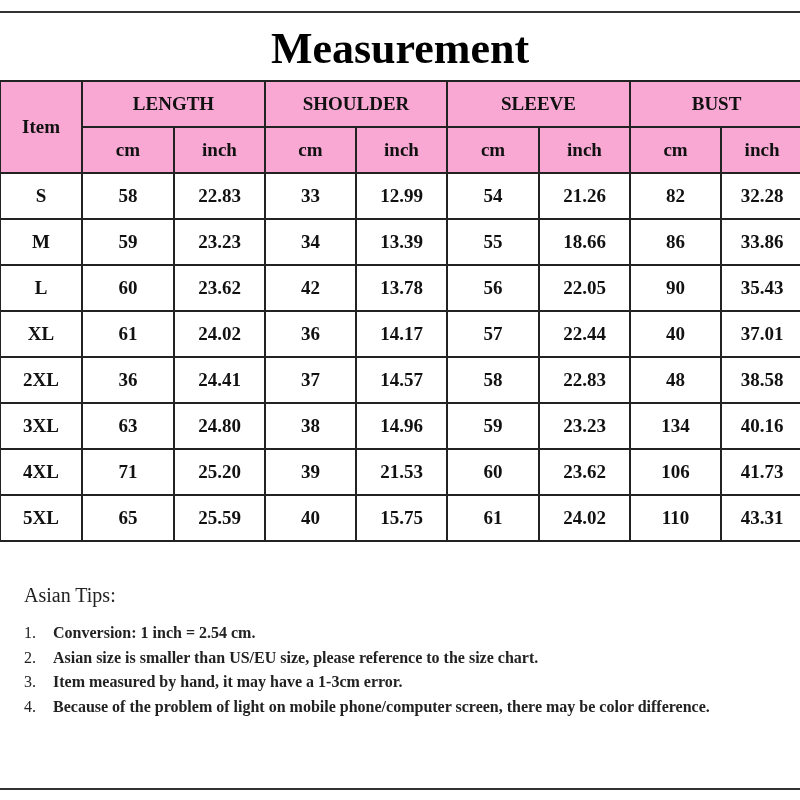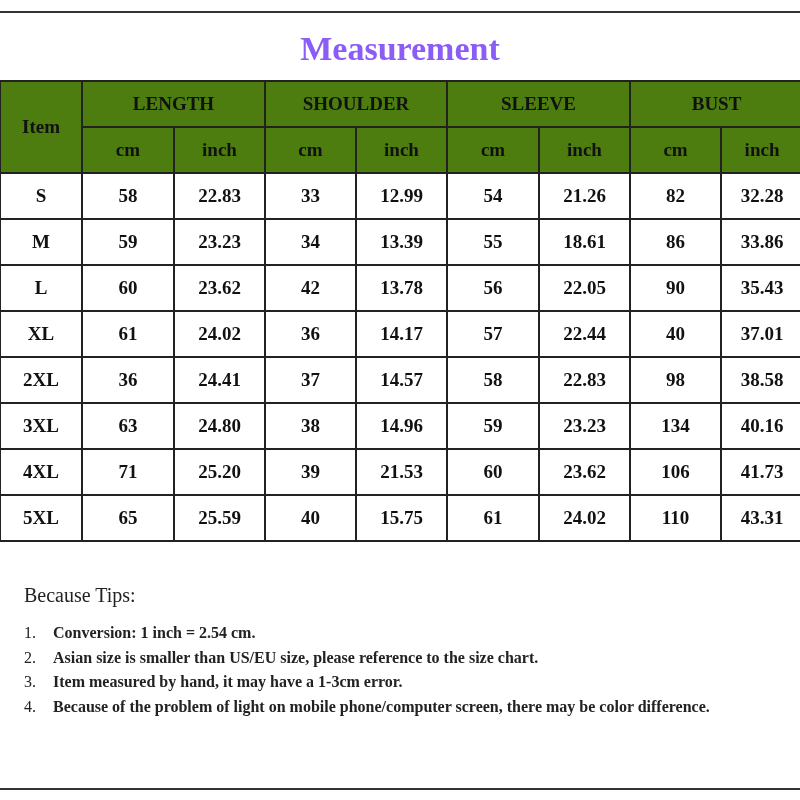--- a/index.html
+++ b/index.html
@@ -4,32 +4,32 @@
   <style>
     html, body { margin: 0; padding: 0; }
     body {
       width: 800px; height: 800px; background: #ffffff; position: relative; overflow: hidden;
       font-family: "Liberation Serif", serif; color: #111;
     }
     .top-rule { position: absolute; left: 0; top: 11px; width: 800px; height: 2px; background: #333; }
     .bottom-rule { position: absolute; left: 0; top: 788px; width: 800px; height: 2px; background: #333; }
     .title {
       position: absolute; left: 0; top: 18px; width: 800px; height: 62px;
-      text-align: center; font-weight: bold; font-size: 34px; line-height: 62px; color: #8b5cf6;
+      text-align: center; font-weight: bold; font-size: 44px; line-height: 62px; color: #000000;
     }
     table.size-table {
       position: absolute; left: -1px; top: 80px; border-collapse: collapse; table-layout: fixed;
       width: 803px;
     }
     .size-table td, .size-table th {
       border: 2px solid #222; text-align: center; vertical-align: middle;
       font-weight: bold; font-size: 19px; padding: 0; height: 44px;
       font-family: "Liberation Serif", serif;
     }
-    .size-table thead th { background: #4d7c0f; }
+    .size-table thead th { background: #f9a8d4; }
     .size-table tbody td { background: #ffffff; }
     .tips { position: absolute; left: 24px; top: 584px; width: 720px; }
     .tips-heading { font-size: 20px; margin: 0 0 14px 0; color: #222; }
     .tips ol { margin: 0; padding: 0; list-style: none; }
     .tips li { display: flex; font-size: 16px; line-height: 24.5px; color: #222; }
     .tips li .num { width: 29px; flex: 0 0 29px; }
     .tips li .txt { flex: 1; font-weight: bold; }
   </style>
 </head>
 <body>
@@ -81,21 +81,21 @@
       <td>82</td>
       <td>32.28</td>
     </tr>
     <tr>
       <td>M</td>
       <td>59</td>
       <td>23.23</td>
       <td>34</td>
       <td>13.39</td>
       <td>55</td>
-      <td>18.61</td>
+      <td>18.66</td>
       <td>86</td>
       <td>33.86</td>
     </tr>
     <tr>
       <td>L</td>
       <td>60</td>
       <td>23.62</td>
       <td>42</td>
       <td>13.78</td>
       <td>56</td>
@@ -115,21 +115,21 @@
       <td>37.01</td>
     </tr>
     <tr>
       <td>2XL</td>
       <td>36</td>
       <td>24.41</td>
       <td>37</td>
       <td>14.57</td>
       <td>58</td>
       <td>22.83</td>
-      <td>98</td>
+      <td>48</td>
       <td>38.58</td>
     </tr>
     <tr>
       <td>3XL</td>
       <td>63</td>
       <td>24.80</td>
       <td>38</td>
       <td>14.96</td>
       <td>59</td>
       <td>23.23</td>
@@ -155,21 +155,21 @@
       <td>15.75</td>
       <td>61</td>
       <td>24.02</td>
       <td>110</td>
       <td>43.31</td>
     </tr>
   </tbody>
 </table>
 
 <div class="tips">
-  <div class="tips-heading">Because Tips:</div>
+  <div class="tips-heading">Asian Tips:</div>
   <ol>
     <li>
       <span class="num">1.</span>
       <span class="txt">Conversion: 1 inch = 2.54 cm.</span>
     </li>
     <li>
       <span class="num">2.</span>
       <span class="txt">Asian size is smaller than US/EU size, please reference to the size chart.</span>
     </li>
     <li>

